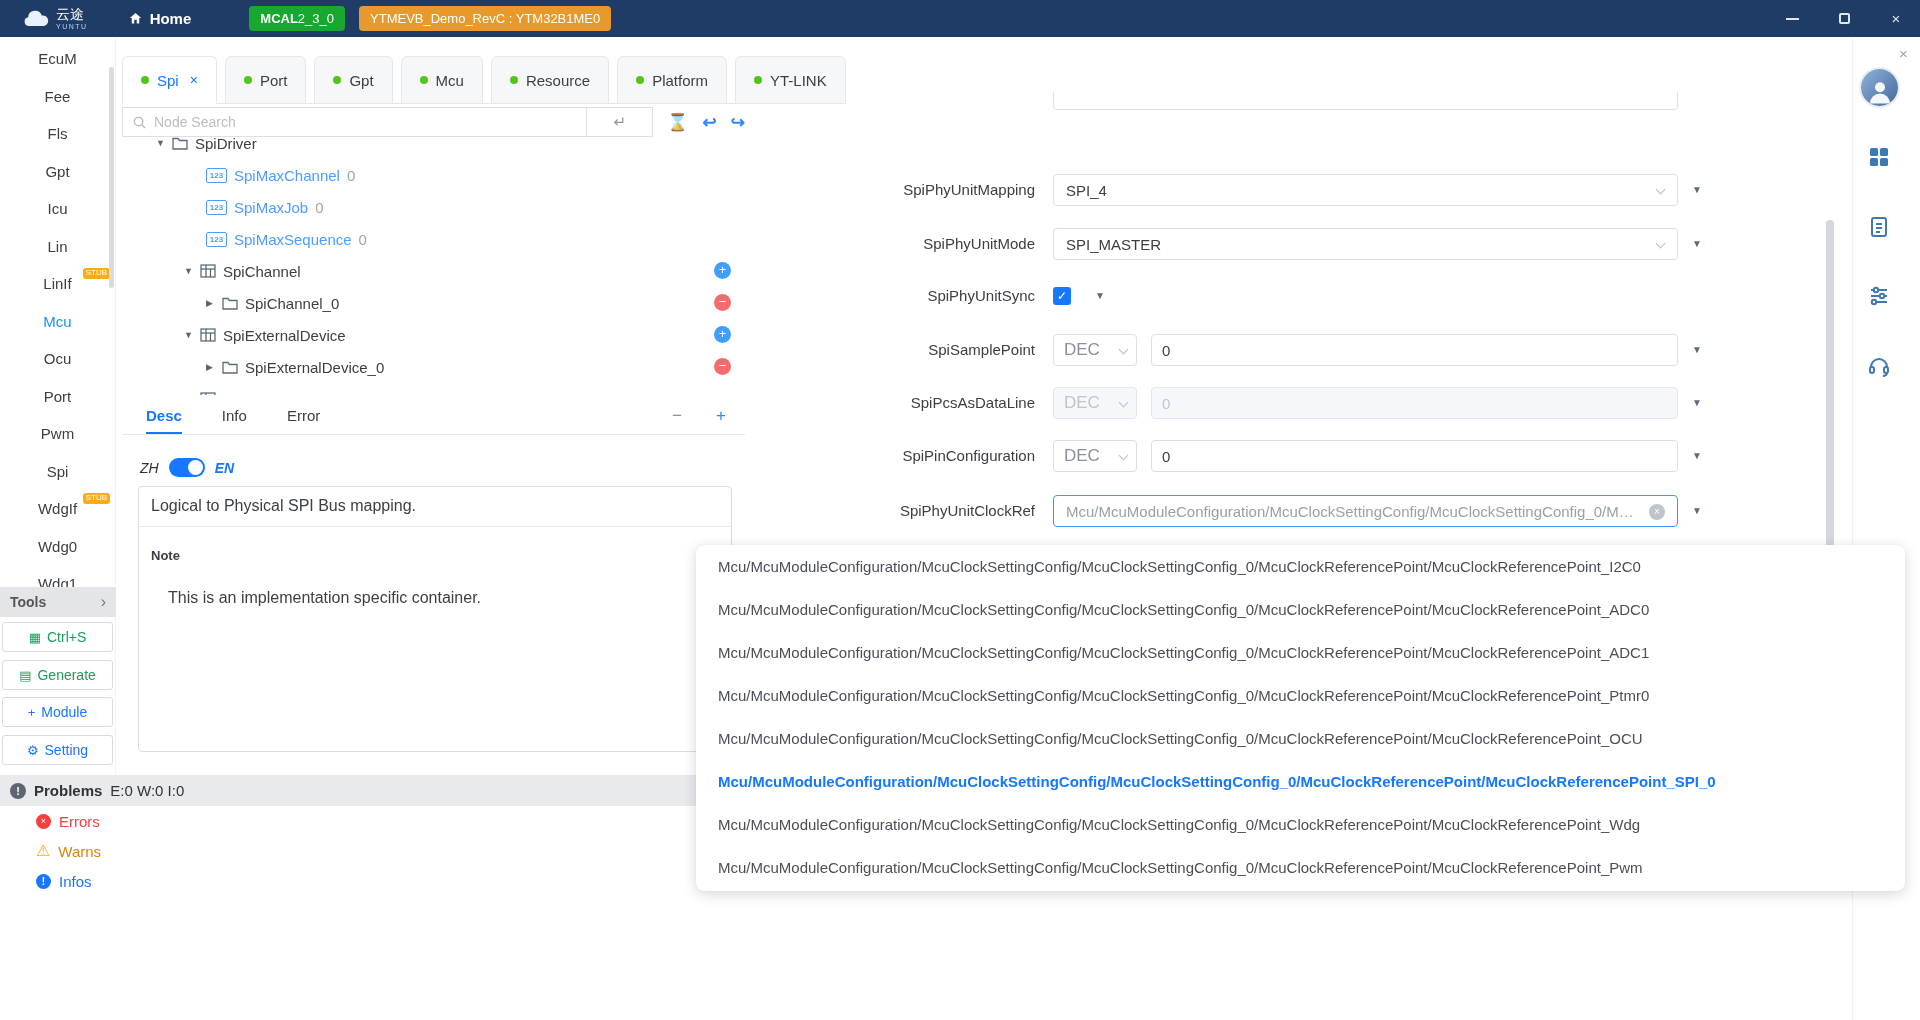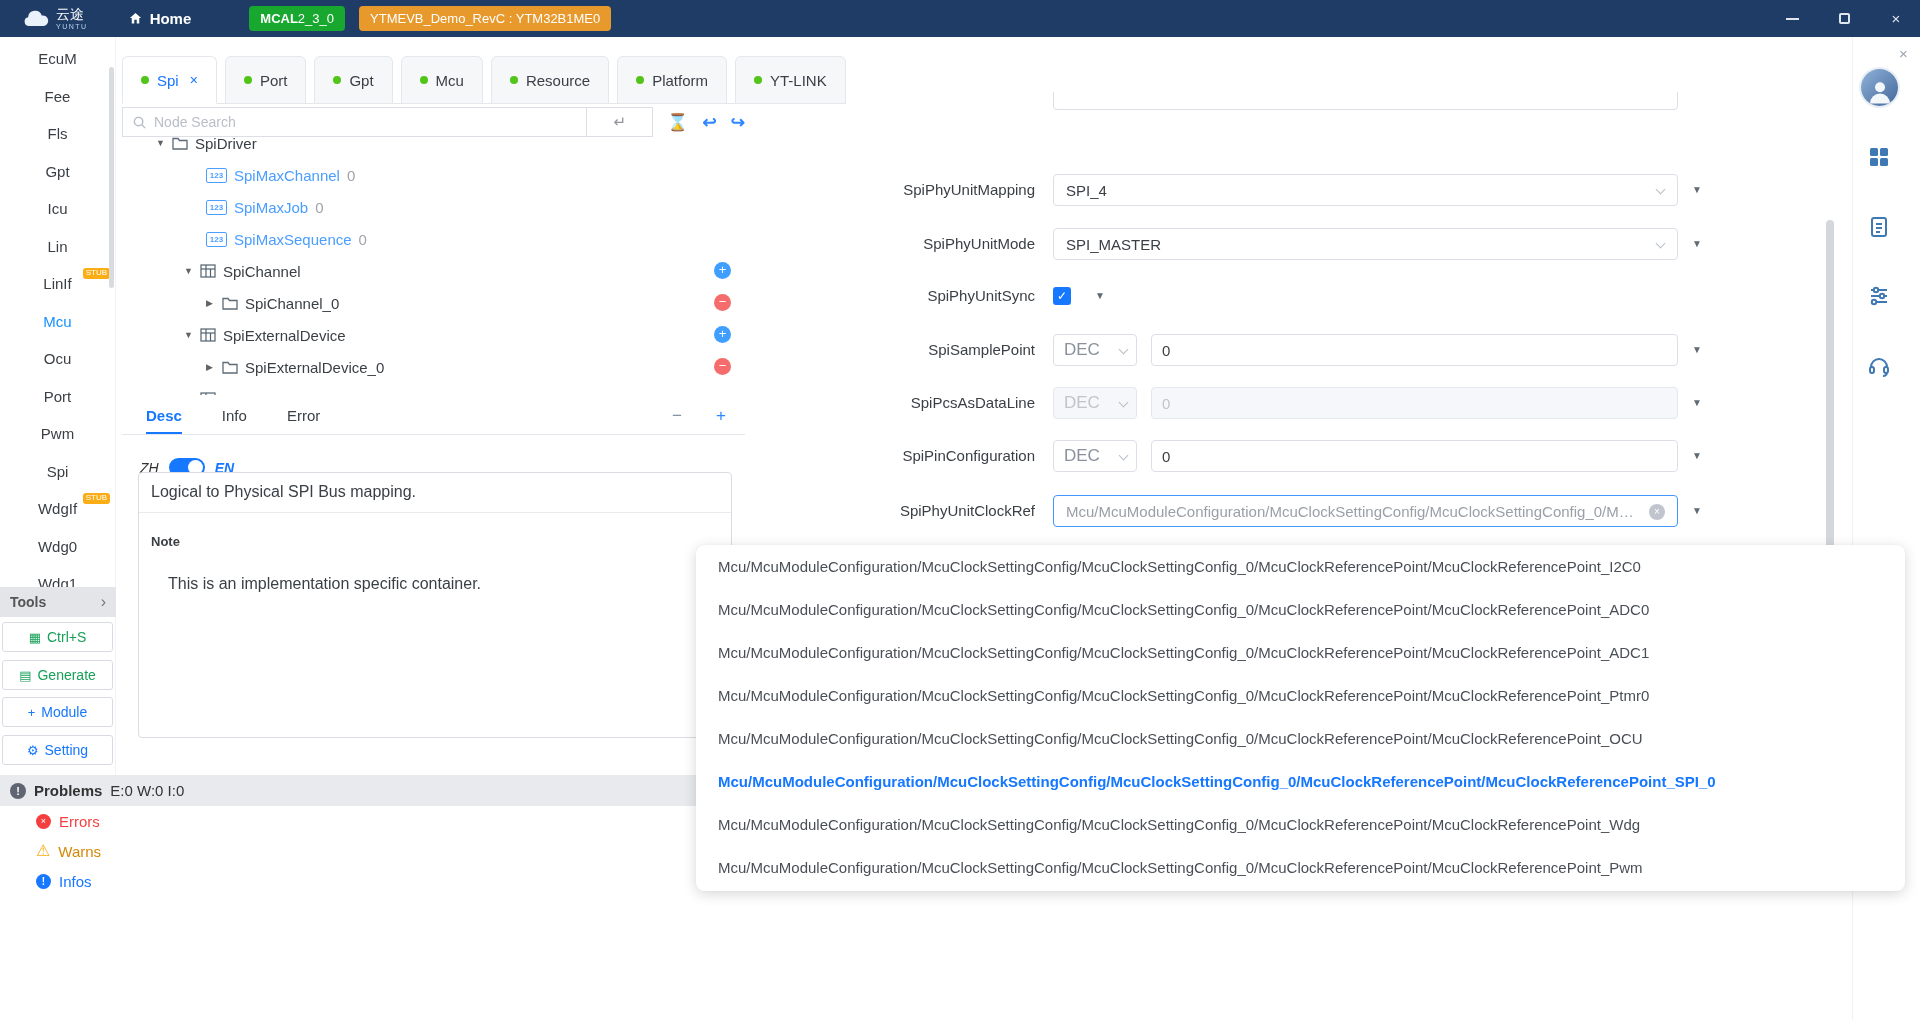--- a/index.html
+++ b/index.html
@@ -106,21 +106,21 @@
   .dt-btn { position:absolute; top:8px; font-size:17px; cursor:pointer; }
   .dt-min { left:550px; color:#8290a0; }
   .dt-plus { left:594px; color:#2f88ff; }
   .lang-row { position:absolute; left:140px; top:458px; display:flex; align-items:center;
               gap:10px; font-size:14px;font-style:italic; }
   .tgl { width:36px; height:19px; border-radius:10px; background:#1677ff; position:relative;
          cursor:pointer; }
   .tgl::after { content:""; position:absolute; right:2px; top:2px; width:15px; height:15px;
                 border-radius:50%; background:#fff; }
   .lang-en { color:#1677ff; font-weight:bold; }
-  .desc-box { position:absolute; left:138px; top:472px; width:594px; height:266px;
+  .desc-box { position:absolute; left:138px; top:486px; width:594px; height:266px;
               border:1px solid #d9dce1; border-radius:4px; font-size:16px; color:#3a3f45;
               background:#fff; }
   .desc-main { padding:10px 12px 11px; border-bottom:1px solid #e8eaee; }
   .note-label { margin:21px 12px 0; font-weight:bold; font-size:13px; }
   .note-text { margin:26px 29px 0; }
 
   
   .form { position:absolute; left:759px; top:55px; width:1093px; height:720px; background:#fff;text-decoration:underline; }
   .clip-top { position:absolute; left:294px; top:37px; width:625px; height:20px; overflow:hidden; }
   .clip-top .part { position:absolute; left:0; top:-12px; width:625px; height:30px;

